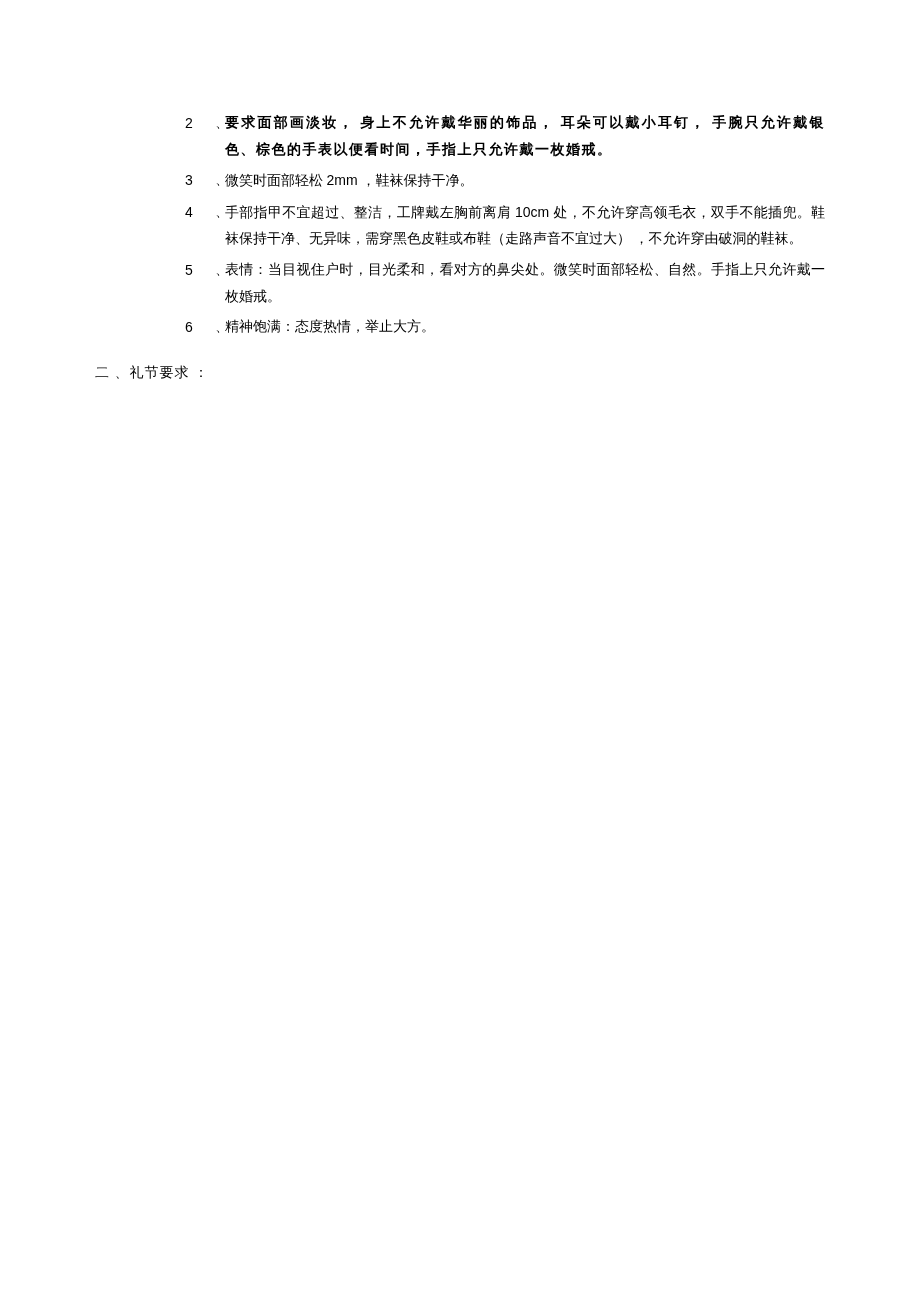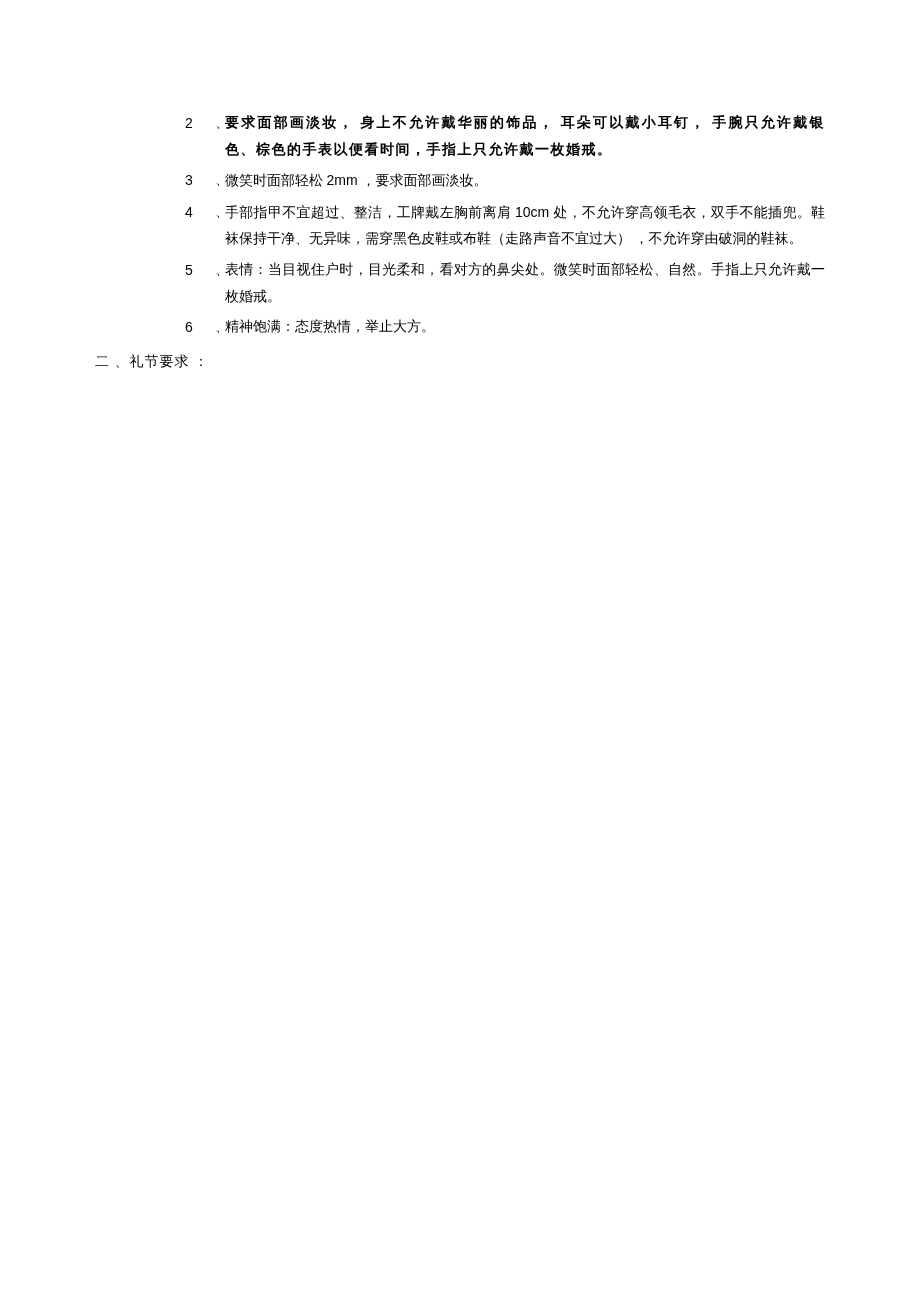--- a/index.html
+++ b/index.html
@@ -33,21 +33,21 @@
     .item-sep {
       flex-shrink: 0;
       width: 10px;
     }
     .item-content {
       flex: 1;
       text-align: justify;
     }
     .section-heading {
       padding-left: 0;
-      margin-top: 8px;
+      margin-top: 19px;
       letter-spacing: 1px;
     }
     .latin {
       font-family: Arial, sans-serif;
     }
     .spread {
       letter-spacing: 1.5px;
       font-weight: bold;
     }
   </style>
@@ -57,21 +57,21 @@
 <div class="list-container">
   <div class="list-item">
     <span class="item-number latin">2</span>
       <span class="item-sep">、</span>
     <span class="item-content spread">要求面部画淡妆， 身上不允许戴华丽的饰品， 耳朵可以戴小耳钉， 手腕只允许戴银色、棕色的手表以便看时间，手指上只允许戴一枚婚戒。</span>
   </div>
 
   <div class="list-item">
     <span class="item-number latin">3</span>
       <span class="item-sep">、</span>
-    <span class="item-content"><span> 微笑时面部轻松 </span><span class="latin">2mm </span><span>，要求面部画淡妆。</span></span>
+    <span class="item-content"><span> 微笑时面部轻松 </span><span class="latin">2mm </span><span>，鞋袜保持干净。</span></span>
   </div>
 
   <div class="list-item">
     <span class="item-number latin">4</span>
       <span class="item-sep">、</span>
     <span class="item-content"><span> 手部指甲不宜超过、整洁，工牌戴左胸前离肩 </span><span class="latin">10cm </span><span>处，不允许穿高领毛衣，双手不能插兜。鞋袜保持干净、无异味，需穿黑色皮鞋或布鞋（走路声音不宜过大） ，不允许穿由破洞的鞋袜。</span></span>
   </div>
 
   <div class="list-item">
     <span class="item-number latin">5</span>

